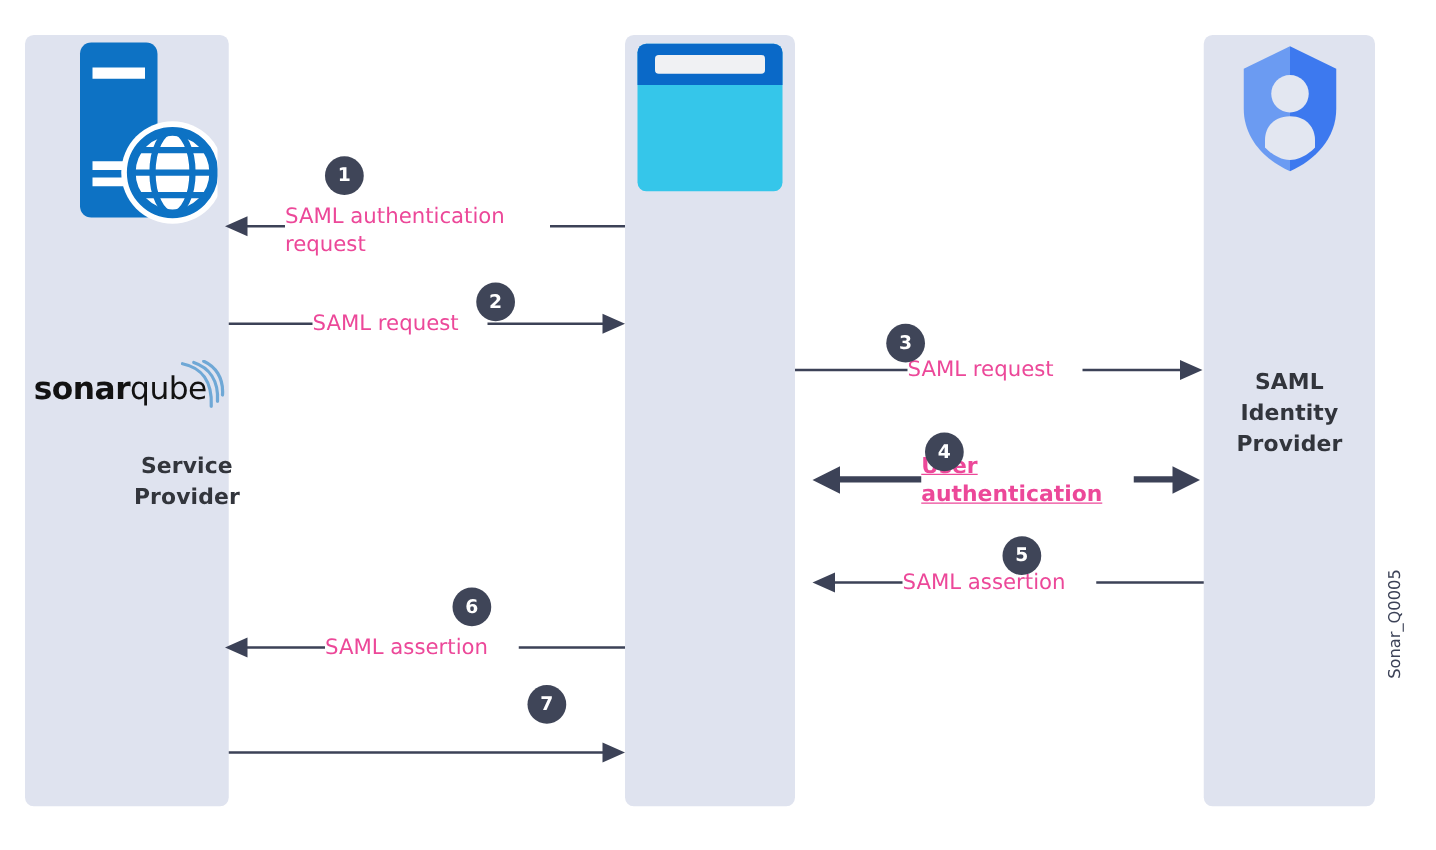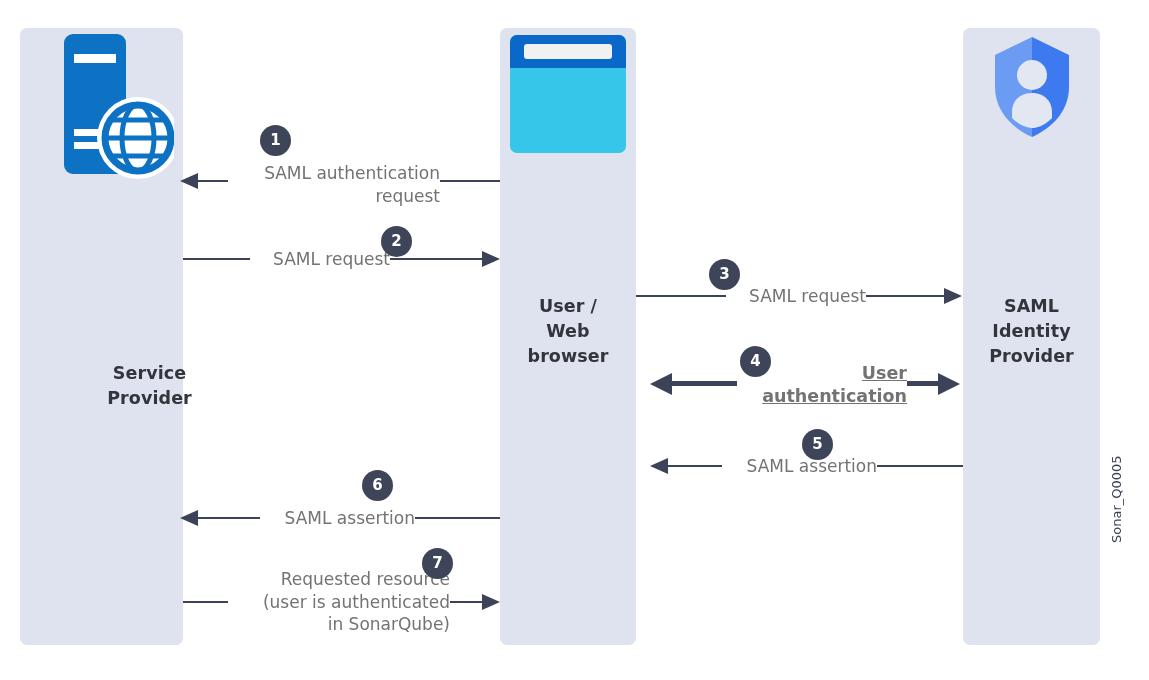--- a/index.html
+++ b/index.html
@@ -94,24 +94,24 @@
   .arrow-head.right { border-left: 18px solid #3c4257; }
   .arrow-head.thick {
     border-top-width: 11px;
     border-bottom-width: 11px;
   }
   .arrow-head.thick.left  { border-right-width: 22px; }
   .arrow-head.thick.right { border-left-width: 22px; }
 
   .flow-label {
     position: absolute;
-    text-align: right;
+    text-align: left;
     font-size: 17px;
     line-height: 1.33;
-    color: #737373;
+    color: #ec4899;
     background: #ffffff;
     white-space: pre-line;
   }
   .flow-label.bold {
     font-weight: bold;
     font-size: 17.5px;
   }
 
   
   .step-badge {
@@ -177,26 +177,35 @@
 
   <div class="icon-wrap" id="icon-shield">
     <svg width="84" height="104" viewBox="0 0 84 104">
       <path d="M42 2 L5 20 V52 C5 76 22 93 42 102 Z" fill="#6b9bf2"></path>
       <path d="M42 2 L79 20 V52 C79 76 62 93 42 102 Z" fill="#3d79ef"></path>
       <circle cx="42" cy="40" r="15" fill="#e3e7f1"></circle>
       <path d="M42 58 c-14 0 -20 10 -20 19 v6 c0 0 9 10 20 10 s20 -10 20 -10 v-6 c0 -9 -6 -19 -20 -19 z" fill="#e3e7f1"></path>
     </svg>
   </div>
 
+  <div id="sonar-logo">
+    <div id="sonar-wordmark"><span class="w-bold">sonar</span><span class="w-light">qube</span></div>
+    <div id="sonar-arcs">
+      <svg width="40" height="40" viewBox="0 0 40 40">
+        <g fill="none" stroke="#6fa8d6" stroke-width="2.6" stroke-linecap="round">
+          <path d="M5 3 C20 6 29 17 28 37"></path>
+          <path d="M14 2 C26 6 34 16 33 33"></path>
+          <path d="M22 1 C31 5 38 14 37 28"></path>
+        </g>
+      </svg>
+    </div>
+  </div>
 
   <div class="lane-title" id="title-sp" style="white-space: pre-line; padding-left: 48px;">Service
 Provider</div>
-  <div class="lane-title" id="title-user" style="white-space: pre-line;">User /
-Web
-browser</div>
   <div class="lane-title" id="title-idp" style="white-space: pre-line;">SAML
 Identity
 Provider</div>
 
   <div class="flow-line" style="left:196px; top:180px; width:304px;"></div>
   <div class="arrow-head left" style="left:180px; top:173px;"></div>
   <div class="flow-label" style="left:228px; top:162px; width:212px;">SAML authentication
 request</div>
   <div class="step-badge" style="left:260px; top:125px;">1</div>
 
@@ -223,20 +232,17 @@
   <div class="flow-label" style="left:722px; top:455px; width:155px;">SAML assertion</div>
   <div class="step-badge" style="left:802px; top:429px;">5</div>
 
   <div class="flow-line" style="left:196px; top:517px; width:304px;"></div>
   <div class="arrow-head left" style="left:180px; top:510px;"></div>
   <div class="flow-label" style="left:260px; top:507px; width:155px;">SAML assertion</div>
   <div class="step-badge" style="left:362px; top:470px;">6</div>
 
   <div class="flow-line" style="left:183px; top:601px; width:300px;"></div>
   <div class="arrow-head right" style="left:482px; top:594px;"></div>
-  <div class="flow-label" style="left:228px; top:568px; width:222px;">Requested resource
-(user is authenticated
-in SonarQube)</div>
   <div class="step-badge" style="left:422px; top:548px;">7</div>
 
   <div id="watermark">Sonar_Q0005</div>
 
 </div>
 
 </body></html>

